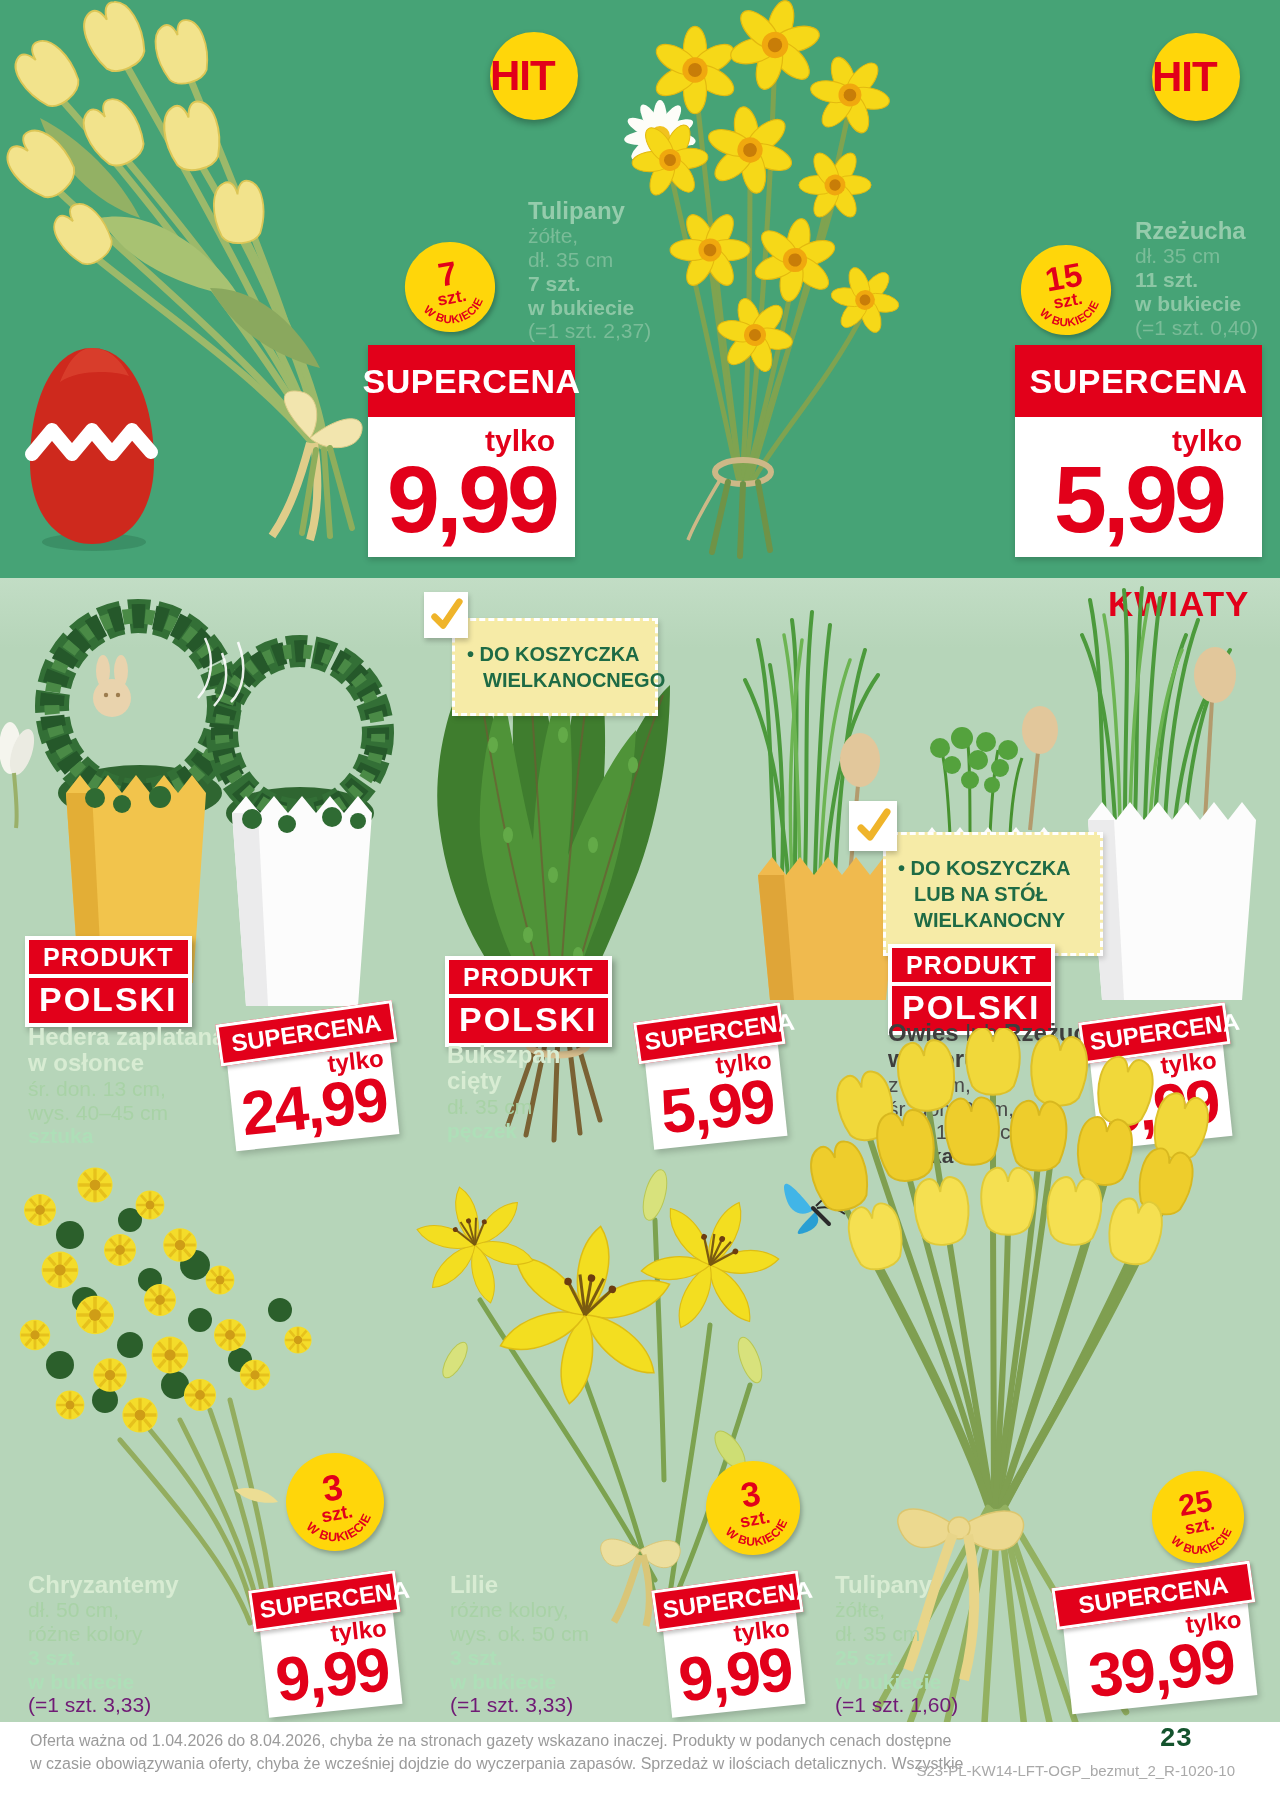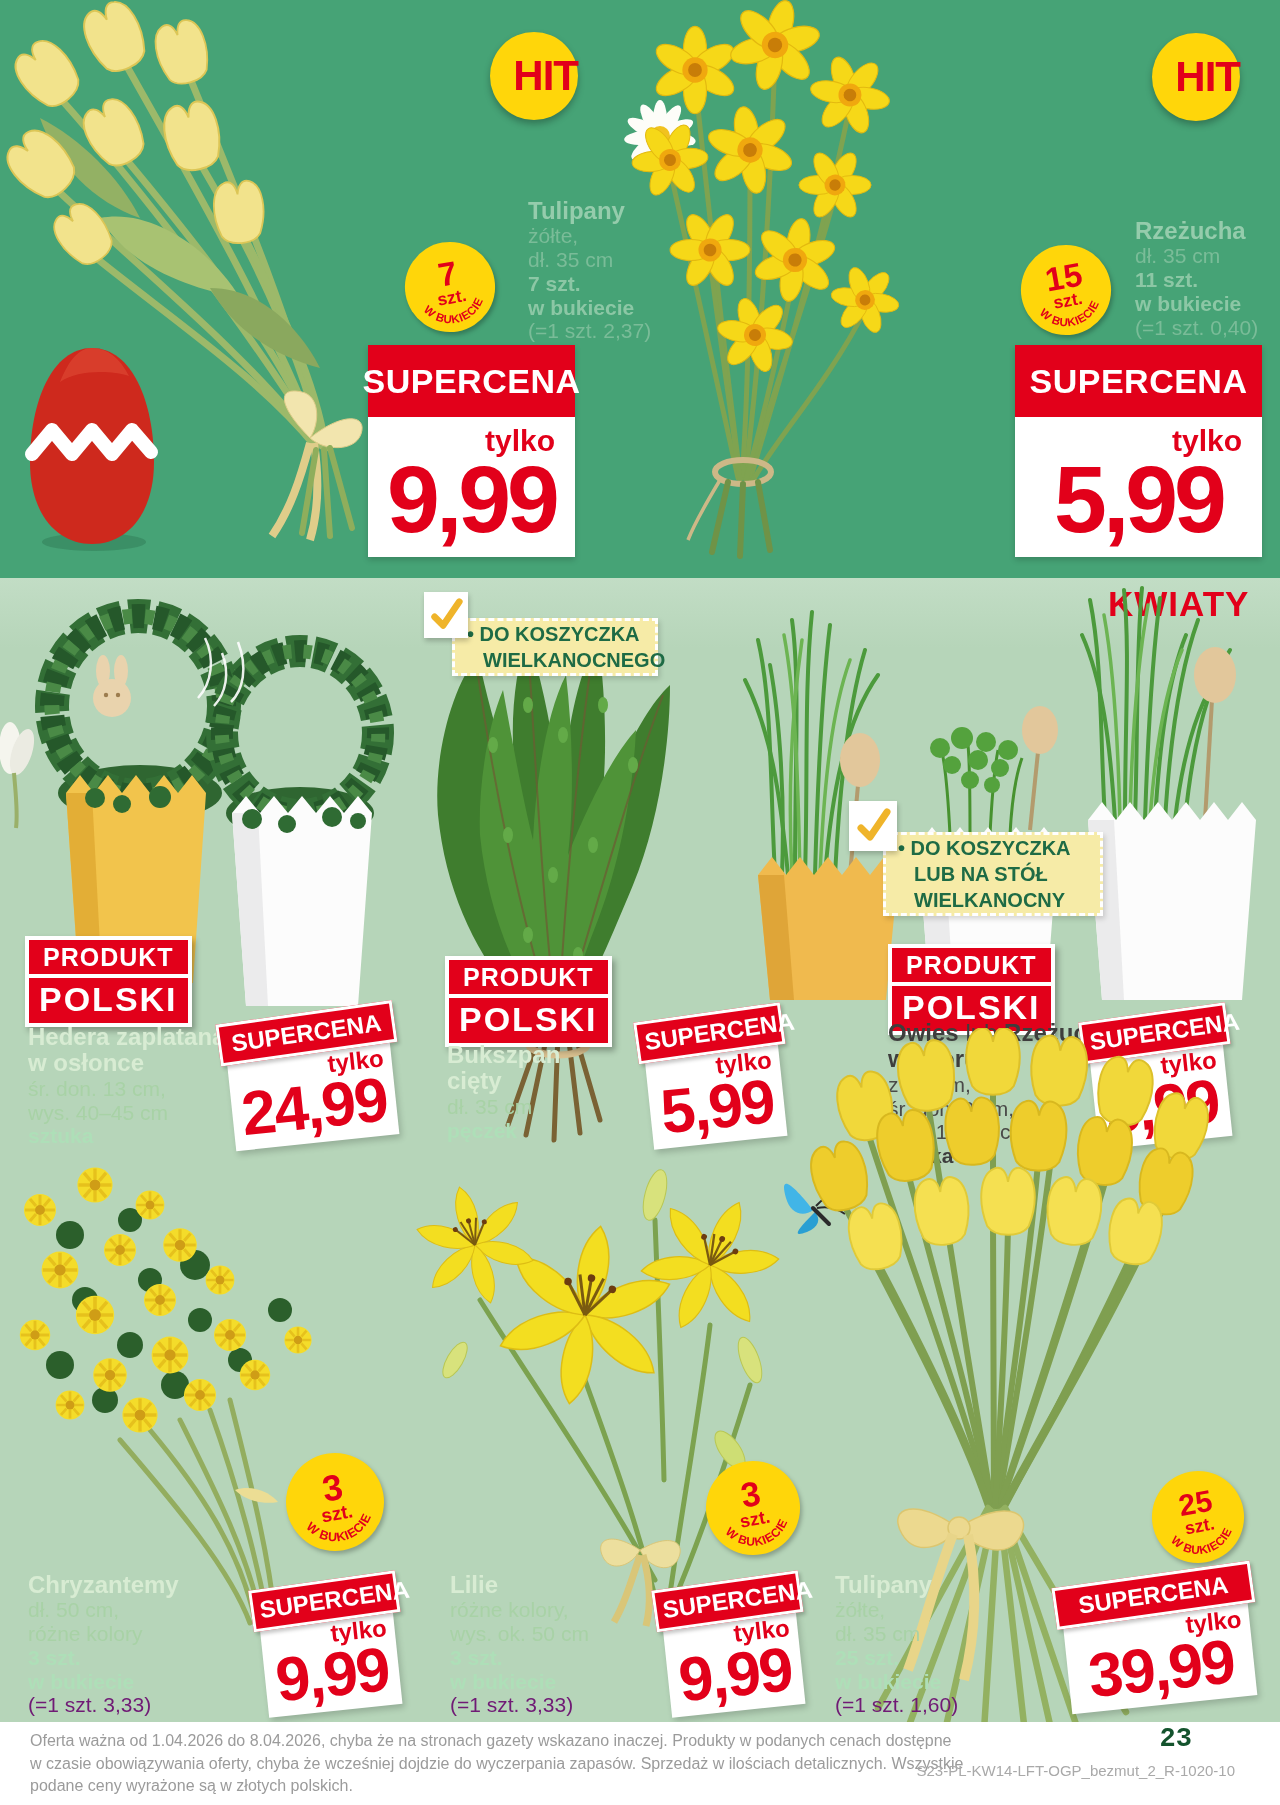--- a/index.html
+++ b/index.html
@@ -9,21 +9,21 @@
   .bottom-section{position:absolute;left:0;top:578px;width:1280px;height:1144px;
         background:linear-gradient(#c2ddc5,#b6d5b9 70px);}
   .footer{position:absolute;left:0;top:1722px;width:1280px;height:83px;background:#ffffff;}
 
   .abs{position:absolute;}
   svg{display:block;}
 
   
   .hit{position:absolute;width:88px;height:88px;border-radius:50%;background:#ffd60a;
        color:#e2001a;font-weight:bold;font-size:42px;display:flex;align-items:center;
-       justify-content:flex-end;box-shadow:0 4px 7px rgba(0,0,0,.28);letter-spacing:-1px;}
+       justify-content:flex-start;box-shadow:0 4px 7px rgba(0,0,0,.28);letter-spacing:-1px;}
 
   
   .qb{position:absolute;}
   .qb svg{filter:drop-shadow(2px 3px 2px rgba(0,0,0,.25));}
   .qn{font-family:"Liberation Sans",sans-serif;font-weight:bold;font-size:36px;fill:#e2001a;text-anchor:middle;}
   .qn25{font-size:32px;}
   .qs{font-family:"Liberation Sans",sans-serif;font-weight:bold;font-size:19px;fill:#e2001a;text-anchor:middle;}
   .qa{font-family:"Liberation Sans",sans-serif;font-weight:bold;font-size:12.5px;fill:#e2001a;text-anchor:middle;letter-spacing:.5px;}
 
   
@@ -52,21 +52,21 @@
   
   .info{position:absolute;font-size:21px;line-height:1.13;}
   .info .nm{font-size:24px;font-weight:bold;line-height:1.1;}
   .info .st{font-weight:bold;}
   .i-top .nm{color:#95ccac}.i-top .dt{color:#7abc98}.i-top .st{color:#8cc7a5}.i-top .up{color:#7abc98}
   .i-lt .nm{color:#d8ecd3}.i-lt .dt{color:#a8d2a6}.i-lt .st{color:#aedfb8}.i-lt .up{color:#701a75}
   .i-dk{color:#3e3e3d}.i-dk .nm{color:#3e3e3d}.i-dk .dt{color:#4a4a48}
 
   
   .note{position:absolute;background:#f6eba7;border:3px dashed #fff;color:#1e6b45;font-weight:bold;
-        font-size:20px;line-height:1.3;padding:0 12px;box-shadow:2px 3px 5px rgba(0,0,0,.15);}
+        font-size:20px;line-height:1.3;padding:20px 12px;box-shadow:2px 3px 5px rgba(0,0,0,.15);}
   .note .ind{padding-left:16px;}
   .check{position:absolute;background:#fff;box-shadow:1px 3px 5px rgba(0,0,0,.22);
          display:flex;align-items:center;justify-content:center;}
 
   .kwiaty{position:absolute;color:#e2001a;font-weight:bold;font-size:35px;letter-spacing:1px;}
 
   .ft-text{position:absolute;left:30px;top:1730px;color:#9b9b9b;font-size:16px;line-height:1.42;width:1080px;}
   .ft-page{position:absolute;right:88px;top:1724px;color:#14532d;font-weight:bold;font-size:27px;font-family:Liberation Mono, monospace;}
   .ft-code{position:absolute;right:45px;top:1762px;color:#a9a9a9;font-size:15px;}
 </style>
@@ -735,18 +735,17 @@
     <div class="sbody">
       <div class="stylko">tylko</div>
       <div class="sval">39,99</div>
     </div>
   </div>
 
   <div class="footer"></div>
   <div class="ft-text">
     <div>Oferta ważna od 1.04.2026 do 8.04.2026, chyba że na stronach gazety wskazano inaczej. Produkty w podanych cenach dostępne</div>
     <div>w czasie obowiązywania oferty, chyba że wcześniej dojdzie do wyczerpania zapasów. Sprzedaż w ilościach detalicznych. Wszystkie</div>
-    <div>podane ceny wyrażone są w złotych polskich.</div>
   </div>
   <div class="ft-page">23</div>
   <div class="ft-code">S23-PL-KW14-LFT-OGP_bezmut_2_R-1020-10</div>
 
 </div>
 
 </body></html>

